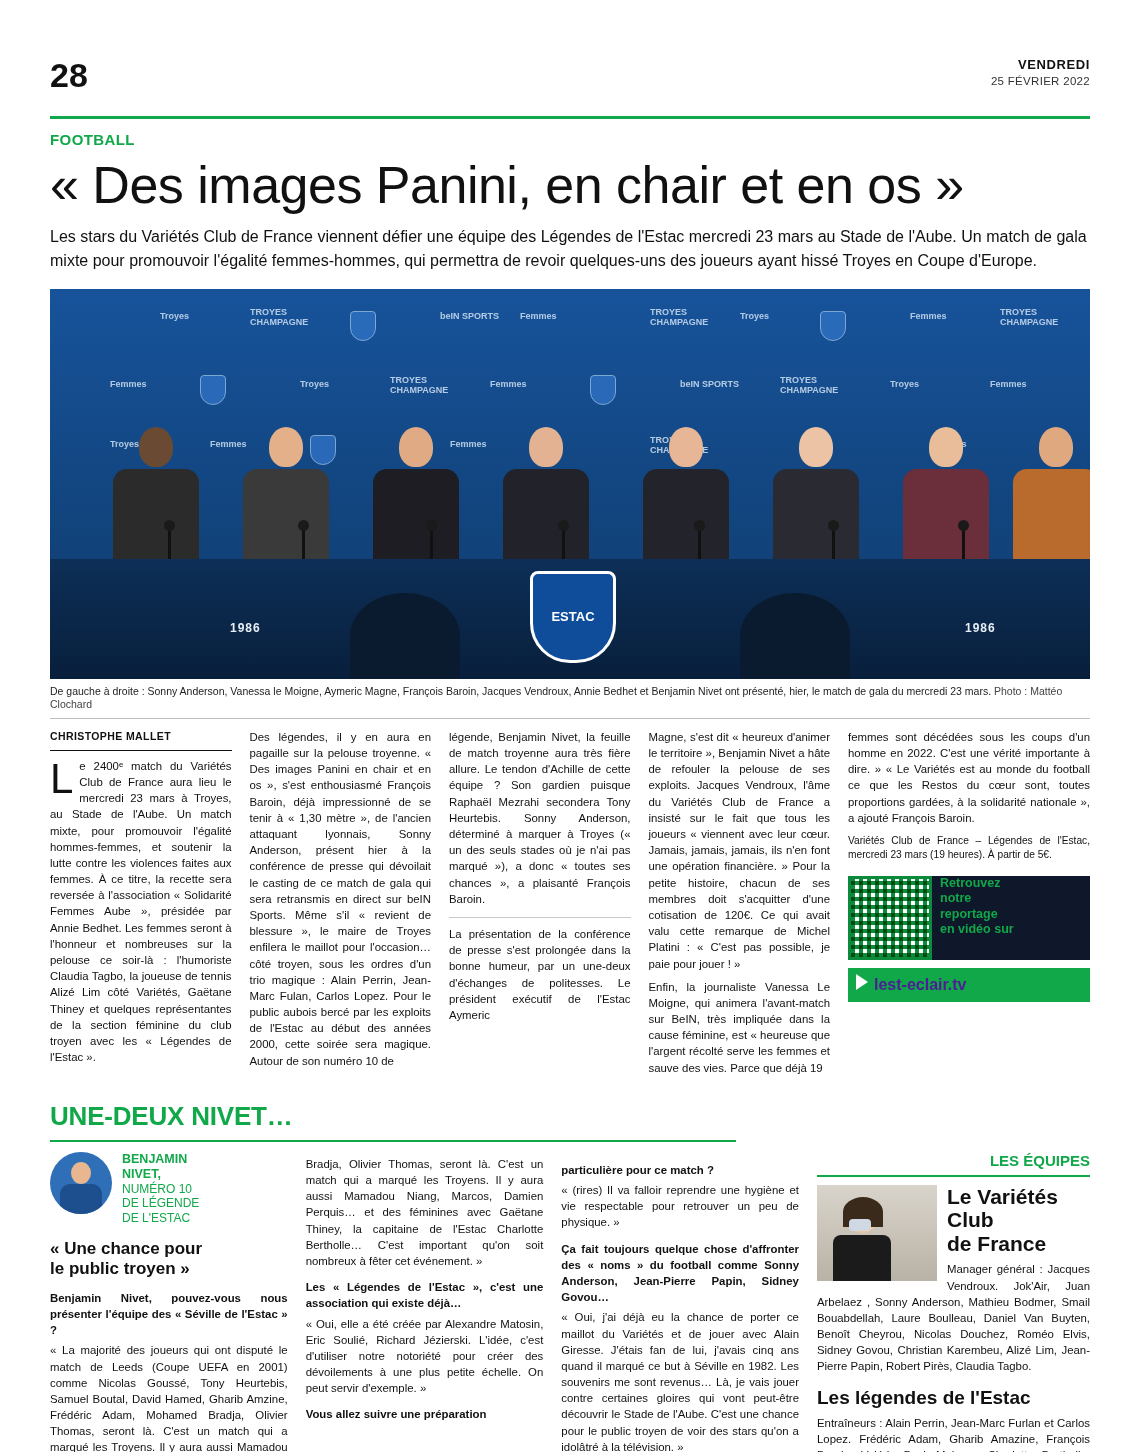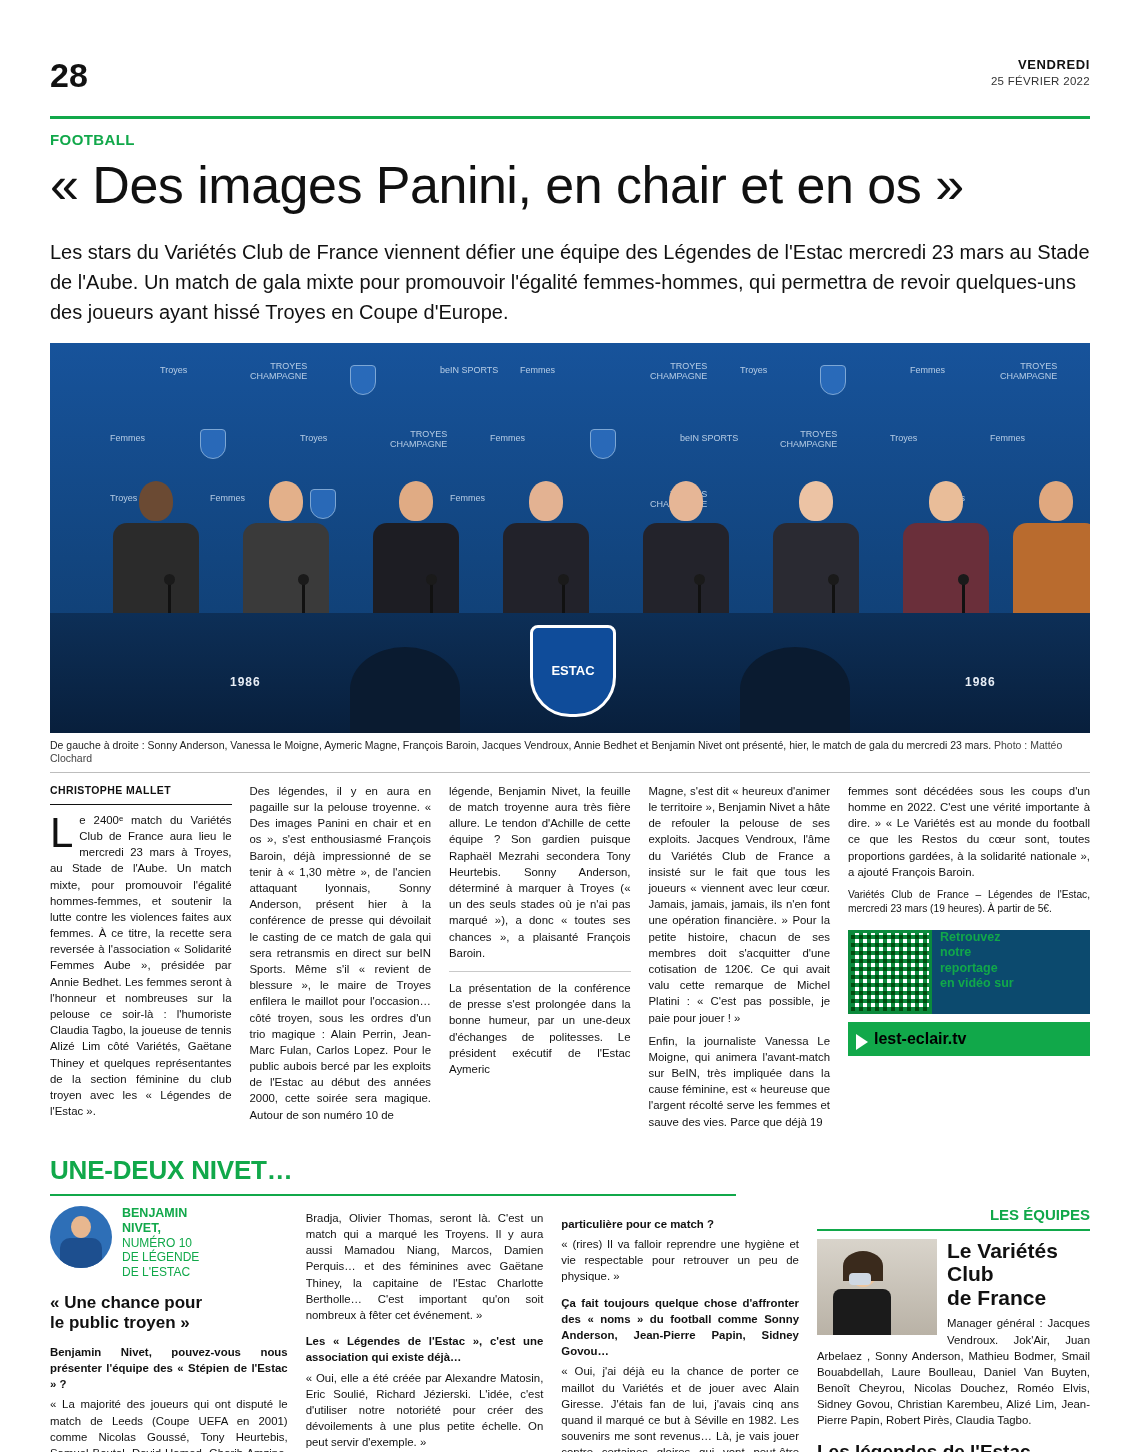--- a/index.html
+++ b/index.html
@@ -23,33 +23,33 @@
 
   .rule-green { height:3px; background:#11a84a; margin-top:6px; }
 
   .kicker { color:#11a84a; font-weight:700; font-size:15px; letter-spacing:0.4px; margin-top:12px; }
 
   h1.headline {
     font-size:52px; font-weight:400; line-height:1.05; margin:10px 0 0 0;
     letter-spacing:-0.5px; color:#111;
   }
   .standfirst {
-    margin-top:24px; font-size:20px; line-height:1.5; color:#111; max-width:1040px;
+    margin-top:12px; font-size:16px; line-height:1.5; color:#111; max-width:1040px;
   }
 
   
   .photo-wrap { margin-top:16px; }
   .photo {
     width:1040px; height:390px; position:relative; overflow:hidden;
     background:#123a63;
   }
   .backdrop { position:absolute; inset:0; background:
       linear-gradient(180deg,#17539b 0%, #12457f 55%, #0f3a6a 100%); }
   .logo-grid { position:absolute; inset:0; opacity:0.85; }
-  .logo-grid .cell { position:absolute; color:#cfe0f2; font-size:9px; font-weight:400; text-align:right; }
+  .logo-grid .cell { position:absolute; color:#cfe0f2; font-size:9px; font-weight:700; text-align:left; }
   .shield { width:26px; height:30px; background:#2d6fc0; border:1px solid #8fb6e0;
             border-radius:4px 4px 13px 13px; display:inline-block; }
   .panel-table { position:absolute; left:0; right:0; bottom:0; height:120px;
     background:linear-gradient(180deg,#0d2f57 0%, #081f3c 100%); }
   .person { position:absolute; bottom:112px; width:92px; height:140px; }
   .person .head { width:34px; height:40px; border-radius:50% 50% 45% 45%; margin:0 auto; }
   .person .body { width:86px; height:100px; margin:2px auto 0; border-radius:14px 14px 0 0; }
   .mic { position:absolute; bottom:118px; width:3px; height:34px; background:#111; }
   .mic::after{content:"";position:absolute;top:-7px;left:-4px;width:11px;height:11px;background:#1a1a1a;border-radius:50%;}
   .fg-head { position:absolute; bottom:0; width:110px; height:86px; background:#0a1b30; border-radius:50% 50% 0 0; }
@@ -75,24 +75,24 @@
   .subhead { color:#11a84a; font-size:16px; font-style:italic; font-weight:700; line-height:1.18; margin:10px 0 8px 0; }
   .hr-dotted { border-top:1px solid #c9c9c9; margin:10px 0 8px 0; }
   .infoline { font-size:10.2px; line-height:1.35; color:#111; margin-top:8px; }
 
   
   .promo { margin-top:14px; width:242px; display:flex; align-items:stretch; }
   .qr { width:84px; height:84px; background:
       repeating-linear-gradient(90deg,#0b8a3c 0 4px,#ffffff 4px 8px),
       repeating-linear-gradient(0deg,#0b8a3c 0 4px,transparent 4px 8px);
       background-blend-mode:multiply; border:3px solid #0b8a3c; }
-  .promo-right { flex:1; background:#0c4a6e; padding-left:8px; }
+  .promo-right { flex:1; background:#0f172a; padding-left:8px; }
   .promo-text { color:#11a84a; font-size:12.5px; font-weight:700; line-height:1.25; }
-  .tvbar { margin-top:8px; background:#11a84a; color:#000000; font-weight:700; font-size:16px;
-           padding:6px 6px 6px 8px; display:flex; align-items:flex-end; gap:6px; }
+  .tvbar { margin-top:8px; background:#11a84a; color:#4c1d95; font-weight:700; font-size:16px;
+           padding:6px 6px 6px 8px; display:flex; align-items:flex-start; gap:6px; }
   .play { width:0;height:0;border-left:12px solid #fff;border-top:8px solid transparent;border-bottom:8px solid transparent; }
 
   
   .unedeux { color:#11a84a; font-size:26px; font-weight:700; margin:18px 0 8px 0; letter-spacing:-0.2px; }
   .section-rule { height:2px; background:#11a84a; width:686px; }
   .bottom { display:flex; gap:18px; width:1040px; margin-top:10px; }
   .bcol { width:242px; font-size:11.4px; line-height:1.42; text-align:justify; }
   .profile { display:flex; gap:10px; align-items:flex-start; }
   .avatar { width:62px; height:62px; border-radius:50%; overflow:hidden; position:relative; background:#2e6fb7; flex:0 0 62px; }
   .avatar .a-head { position:absolute; left:21px; top:10px; width:20px; height:22px; border-radius:50%; background:#e8b78f; }
@@ -283,21 +283,21 @@
         <div>
           <div class="profile-name" style="white-space:pre-line;">BENJAMIN
 NIVET,</div>
           <div class="profile-sub" style="white-space:pre-line;">NUMÉRO 10
 DE LÉGENDE
 DE L'ESTAC</div>
         </div>
       </div>
       <div class="pull" style="white-space:pre-line;">« Une chance pour
 le public troyen »</div>
-      <div class="q">Benjamin Nivet, pouvez-vous nous présenter l'équipe des « Stépien de l'Estac » ?</div>
+      <div class="q">Benjamin Nivet, pouvez-vous nous présenter l'équipe des « Séville de l'Estac » ?</div>
       <div class="a">« La majorité des joueurs qui ont disputé le match de Leeds (Coupe UEFA en 2001) comme Nicolas Goussé, Tony Heurtebis, Samuel Boutal, David Hamed, Gharib Amzine, Frédéric Adam, Mohamed Bradja, Olivier Thomas, seront là. C'est un match qui a marqué les Troyens. Il y aura aussi Mamadou Niang, Marcos, Damien Perquis… et des féminines avec Gaëtane Thiney, la capitaine de l'Estac Charlotte Bertholle… C'est important qu'on soit nombreux à fêter cet événement. »</div>
     </div>
 
     <div class="bcol">
       <div class="a">Bradja, Olivier Thomas, seront là. C'est un match qui a marqué les Troyens. Il y aura aussi Mamadou Niang, Marcos, Damien Perquis… et des féminines avec Gaëtane Thiney, la capitaine de l'Estac Charlotte Bertholle… C'est important qu'on soit nombreux à fêter cet événement. »</div>
       <div class="q">Les « Légendes de l'Estac », c'est une association qui existe déjà…</div>
       <div class="a">« Oui, elle a été créée par Alexandre Matosin, Eric Soulié, Richard Jézierski. L'idée, c'est d'utiliser notre notoriété pour créer des dévoilements à une plus petite échelle. On peut servir d'exemple. »</div>
       <div class="q">Vous allez suivre une préparation</div>
     </div>
 

